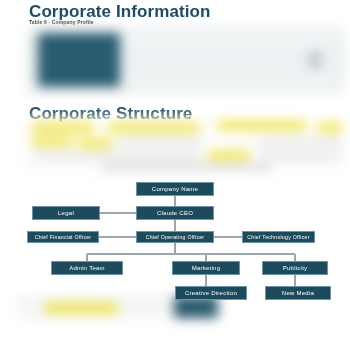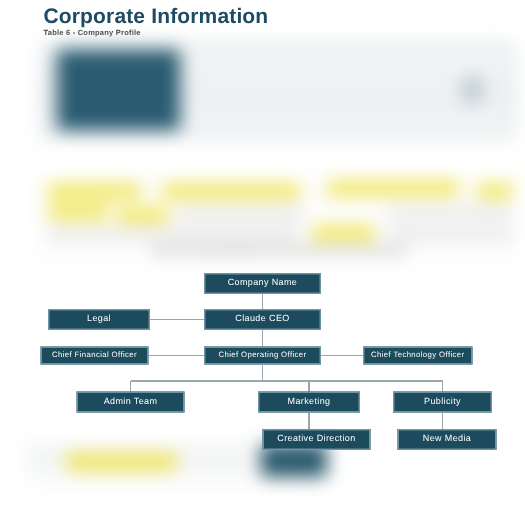--- a/index.html
+++ b/index.html
@@ -19,21 +19,21 @@
 
   .page {
     position: absolute;
     inset: 0;
   }
 
   
   .section-heading {
     position: absolute;
     left: 29px;
-    font-size: 14px;
+    font-size: 17px;
     font-weight: bold;
     color: #1c4b63;
     letter-spacing: 0.1px;
     white-space: nowrap;
   }
   #heading-corporate-information { top: 2px; }
   #heading-corporate-structure   { top: 104px; }
 
   .table-caption {
     position: absolute;
@@ -213,20 +213,21 @@
 
   <div class="blur-block" id="profile-table-blur">
     <div class="tbl-body"></div>
     <div class="tbl-headcol"></div>
     <div class="tbl-row r1"></div>
     <div class="tbl-row r2"></div>
     <div class="tbl-row r3"></div>
     <div class="tbl-cellmark"></div>
   </div>
 
+  <div class="section-heading" id="heading-corporate-structure">Corporate Structure</div>
 
   <div class="blur-block" id="structure-blur">
     <div class="bg"></div>
     <div class="hl h1"></div>
     <div class="hl h2"></div>
     <div class="hl h3"></div>
     <div class="hl h4"></div>
     <div class="hl h5"></div>
     <div class="hl h6"></div>
     <div class="hl h7"></div>

